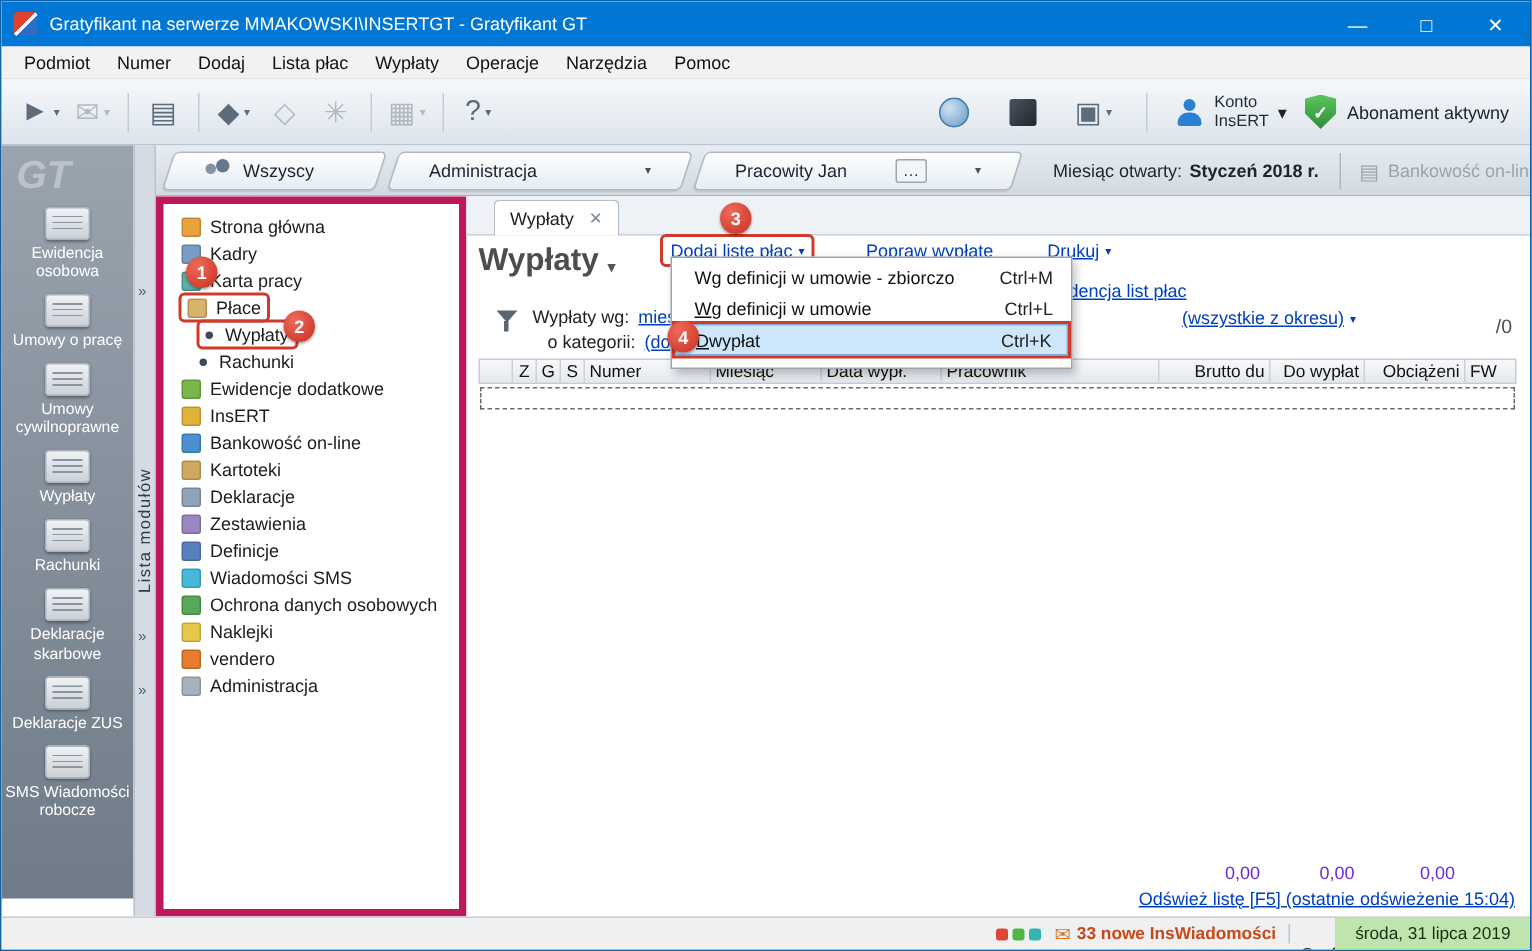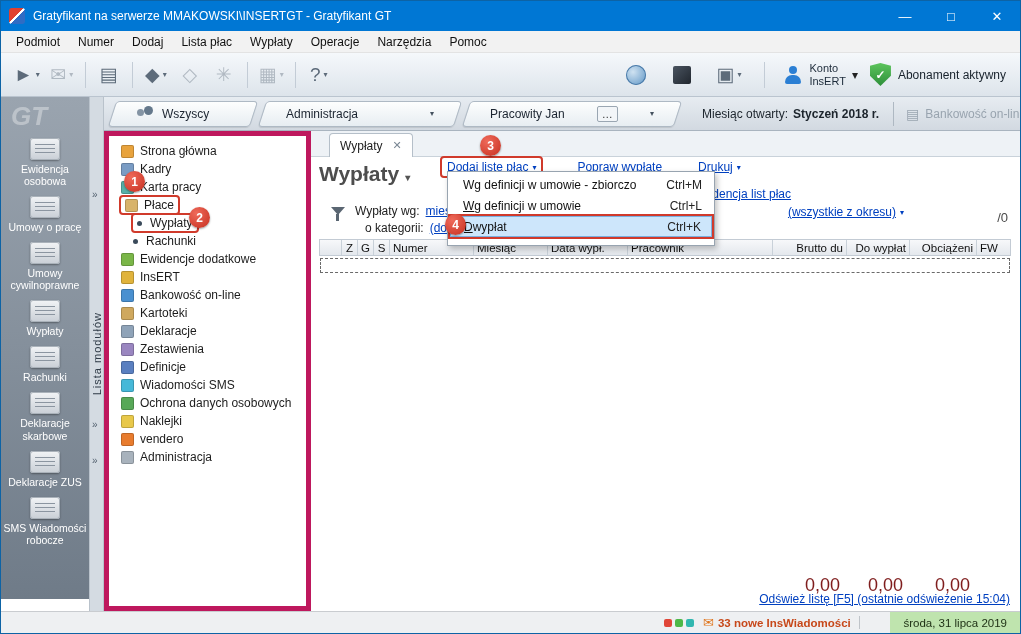--- a/index.html
+++ b/index.html
@@ -136,21 +136,21 @@
   .drow.hl{background:#cde6fb;border:1px solid #7ab0e0;outline:2px solid #d03a2b;outline-offset:0px;}
 
   .table-head{position:absolute;left:8px;top:108px;right:9px;height:17px;display:flex;
     background:linear-gradient(#f7f8fa,#e4e8ed);border:1px solid #c3cbd4;font-size:11.5px;color:#111;}
   .th{border-right:1px solid #c9d1d9;display:flex;align-items:center;padding:0 3px;
     overflow:hidden;white-space:nowrap;}
   .th.center{justify-content:center;} .th.right{justify-content:flex-end;}
   .w-gut{width:22px;} .w-z{width:16px;} .w-num{width:84px;} .w-mies{width:74px;} .w-data{width:80px;}
   .w-prac{width:145px;} .w-bru{width:74px;} .w-dow{width:63px;} .w-obc{width:67px;} .w-fw{flex:1;border-right:none;}
   .dashed-row{position:absolute;left:9px;right:10px;top:127px;height:15px;border:1px dashed #6a6a6a;}
-  .sums{position:absolute;right:9px;top:444px;display:flex;font-size:18px;color:#7f1d1d;}
+  .sums{position:absolute;right:9px;top:444px;display:flex;font-size:12px;color:#6d28d9;}
   .sums .cell{text-align:right;padding-right:4px;}
   .refresh{position:absolute;right:10px;top:461px;}
 
   
   .statusbar{position:absolute;left:0;bottom:0;width:100%;height:22px;background:#eef0f2;
     border-top:1px solid #c9ccd0;font-size:11.5px;}
   .sb-cluster{position:absolute;left:663px;top:0;bottom:0;display:flex;align-items:center;}
   .led{width:8px;height:8px;border-radius:2px;margin-right:3px;flex:0 0 auto;}
   .led.red{background:#e04638;} .led.green{background:#4db848;} .led.teal{background:#31b7b0;}
   .env{color:#e0761e;font-size:13px;margin:0 4px 0 6px;}

